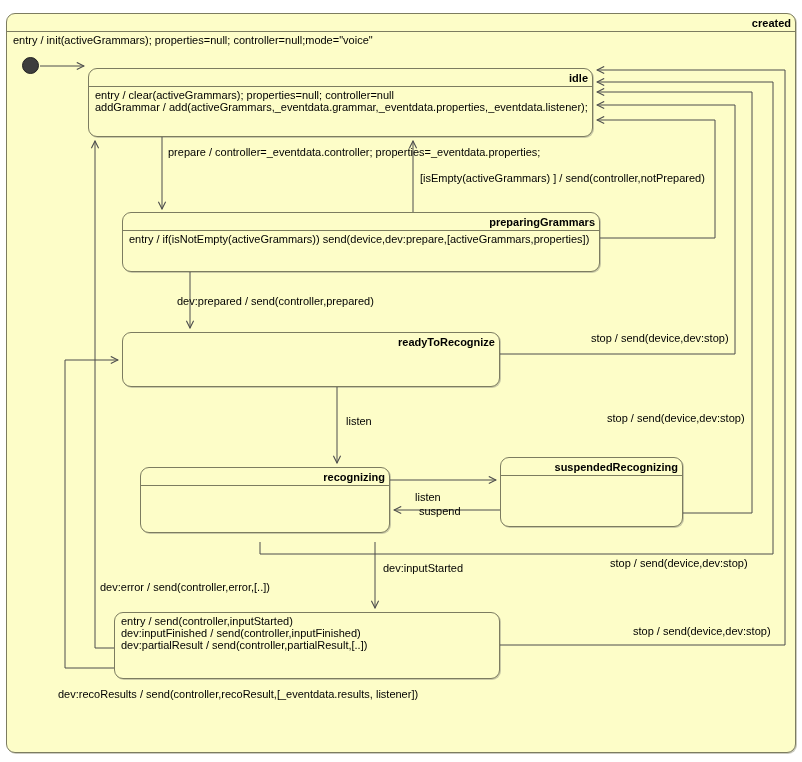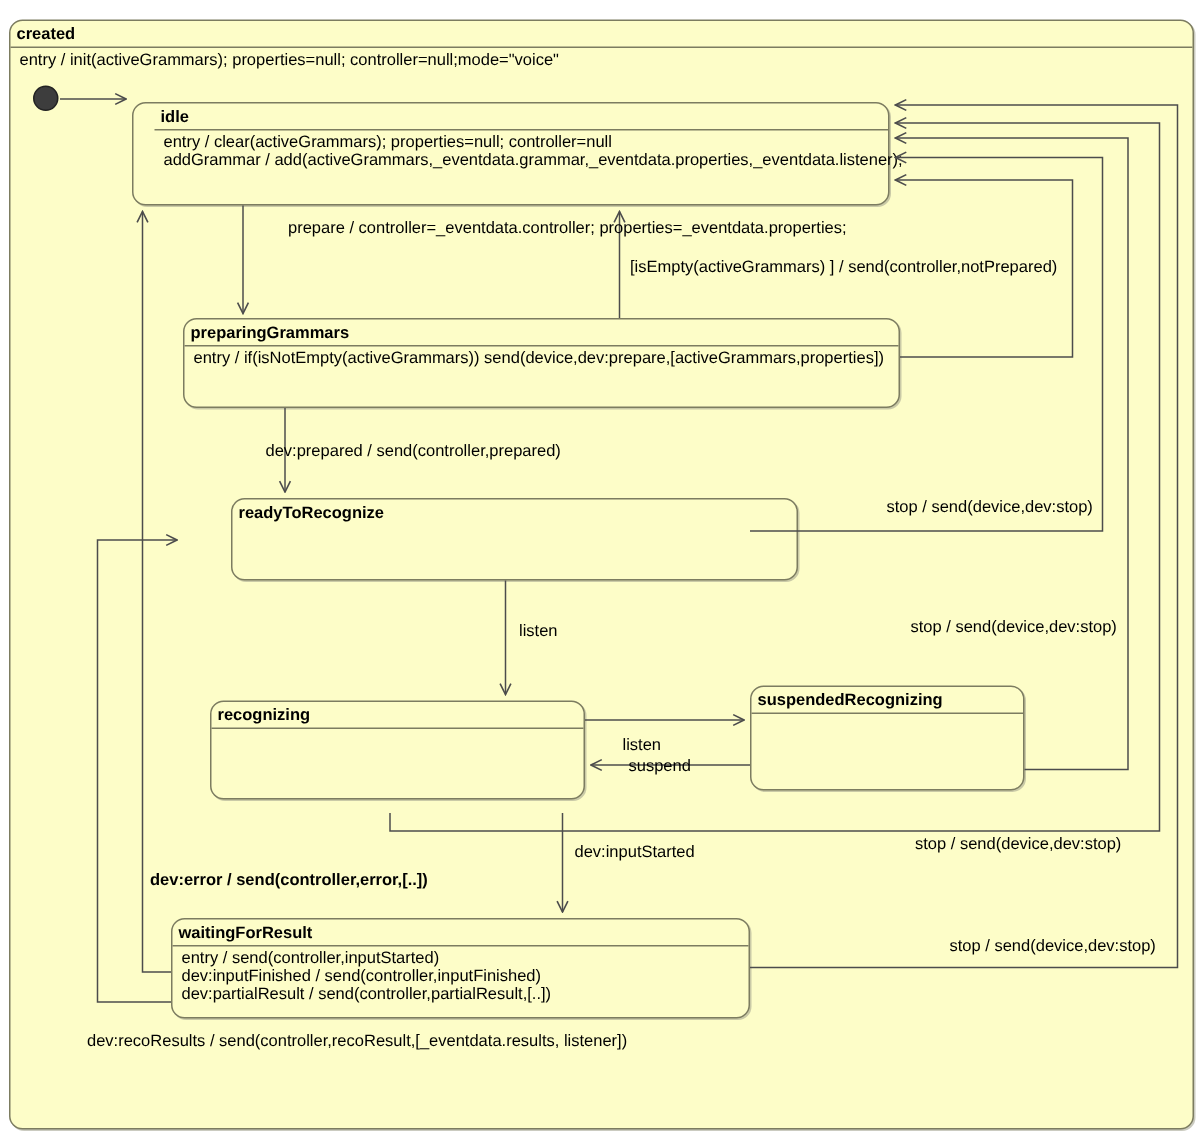--- a/index.html
+++ b/index.html
@@ -18,21 +18,21 @@
   }
   .state{
     position:absolute;box-sizing:border-box;
     background:var(--state-fill);
     border:1px solid var(--state-border);
     border-radius:9px;
     box-shadow:1px 1px 0 rgba(160,160,140,.55);
     z-index:1;
   }
   .state-title{
-    display:block;text-align:left;font-weight:bold;font-size:11px;
+    display:block;text-align:right;font-weight:bold;font-size:11px;
     padding:3px 4px 2px 4px;white-space:nowrap;
   }
   .state-title.divided{border-bottom:1px solid var(--state-border);}
   .state-body{padding:2px 6px;font-size:11px;line-height:12px;}
   .state-body div{white-space:nowrap;}
   .lbl{
     position:absolute;font-size:11px;line-height:12px;white-space:nowrap;z-index:3;
   }
   .initial{
     position:absolute;width:17px;height:17px;border-radius:50%;
@@ -49,49 +49,48 @@
 
   <div class="state" style="left:6px;top:13px;width:790px;height:740px;">
     <span class="state-title divided">created</span>
     <div class="state-body">
       <div>entry / init(activeGrammars); properties=null; controller=null;mode="voice"</div>
     </div>
   </div>
 
   <div class="initial" style="left:22px;top:57px;"></div>
 
-  <div class="state" style="left:88px;top:68px;width:505px;height:69px;padding-left:14px;">
+  <div class="state" style="left:88px;top:68px;width:505px;height:69px;">
     <span class="state-title divided">idle</span>
     <div class="state-body">
       <div>entry / clear(activeGrammars); properties=null; controller=null</div>
       <div>addGrammar / add(activeGrammars,_eventdata.grammar,_eventdata.properties,_eventdata.listener);</div>
     </div>
   </div>
 
   <div class="state" style="left:122px;top:212px;width:478px;height:60px;">
     <span class="state-title divided">preparingGrammars</span>
     <div class="state-body">
       <div>entry / if(isNotEmpty(activeGrammars)) send(device,dev:prepare,[activeGrammars,properties])</div>
     </div>
   </div>
 
-  <div class="state" style="left:122px;top:332px;width:378px;height:55px;margin-left:32px;">
+  <div class="state" style="left:122px;top:332px;width:378px;height:55px;">
     <span class="state-title">readyToRecognize</span>
   </div>
 
   <div class="state" style="left:140px;top:467px;width:250px;height:66px;">
     <span class="state-title divided">recognizing</span>
   </div>
 
   <div class="state" style="left:500px;top:457px;width:183px;height:70px;">
     <span class="state-title divided">suspendedRecognizing</span>
   </div>
 
   <div class="state" style="left:114px;top:612px;width:386px;height:67px;">
-    <span class="state-title divided">waitingForResult</span>
     <div class="state-body">
       <div>entry / send(controller,inputStarted)</div>
       <div>dev:inputFinished / send(controller,inputFinished)</div>
       <div>dev:partialResult / send(controller,partialResult,[..])</div>
     </div>
   </div>
 
   <svg class="wires" width="802" height="762" viewBox="0 0 802 762">
     <defs>
       <marker id="arrowhead" viewBox="0 0 10 10" refX="9" refY="5" markerWidth="9" markerHeight="9" orient="auto">
@@ -108,27 +107,27 @@
     <path d="M500,510 H394" marker-end="url(#arrowhead)"></path>
     <path d="M375,542 V608" marker-end="url(#arrowhead)"></path>
     <path d="M260,542 V554 H773 V82 H597" marker-end="url(#arrowhead)"></path>
     <path d="M500,354 H735 V105 H597" marker-end="url(#arrowhead)"></path>
     <path d="M683,513 H752 V92 H597" marker-end="url(#arrowhead)"></path>
     <path d="M500,645 H785 V70 H597" marker-end="url(#arrowhead)"></path>
     <path d="M114,648 H95 V141" marker-end="url(#arrowhead)"></path>
     <path d="M114,668 H65 V360 H118" marker-end="url(#arrowhead)"></path>
   </svg>
 
-  <span class="lbl" style="left:168px;top:146px;margin-left:24px;">prepare / controller=_eventdata.controller; properties=_eventdata.properties;</span>
+  <span class="lbl" style="left:168px;top:146px;">prepare / controller=_eventdata.controller; properties=_eventdata.properties;</span>
   <span class="lbl" style="left:420px;top:172px;">[isEmpty(activeGrammars) ] / send(controller,notPrepared)</span>
   <span class="lbl" style="left:177px;top:295px;">dev:prepared / send(controller,prepared)</span>
   <span class="lbl" style="left:591px;top:332px;">stop / send(device,dev:stop)</span>
   <span class="lbl" style="left:607px;top:412px;">stop / send(device,dev:stop)</span>
   <span class="lbl" style="left:346px;top:415px;">listen</span>
   <span class="lbl" style="left:419px;top:461px;margin-top:44px;">suspend</span>
   <span class="lbl" style="left:415px;top:491px;">listen</span>
   <span class="lbl" style="left:383px;top:562px;">dev:inputStarted</span>
   <span class="lbl" style="left:610px;top:557px;">stop / send(device,dev:stop)</span>
-  <span class="lbl" style="left:100px;top:581px;font-weight:bold;">dev:error / send(controller,error,[..])</span>
+  <span class="lbl" style="left:100px;top:581px;">dev:error / send(controller,error,[..])</span>
   <span class="lbl" style="left:633px;top:625px;">stop / send(device,dev:stop)</span>
   <span class="lbl" style="left:58px;top:688px;">dev:recoResults / send(controller,recoResult,[_eventdata.results, listener])</span>
 
 </div>
 
 </body></html>

